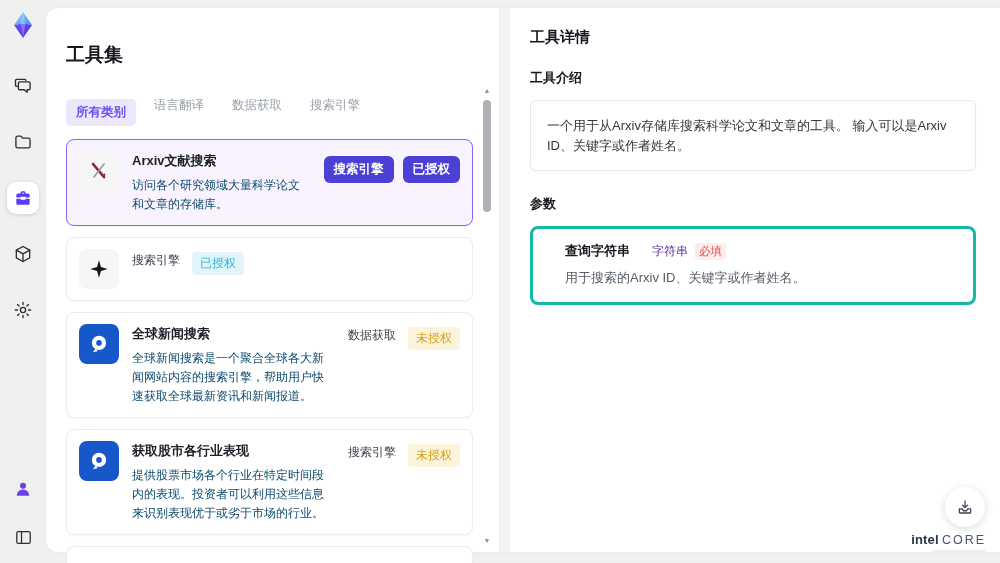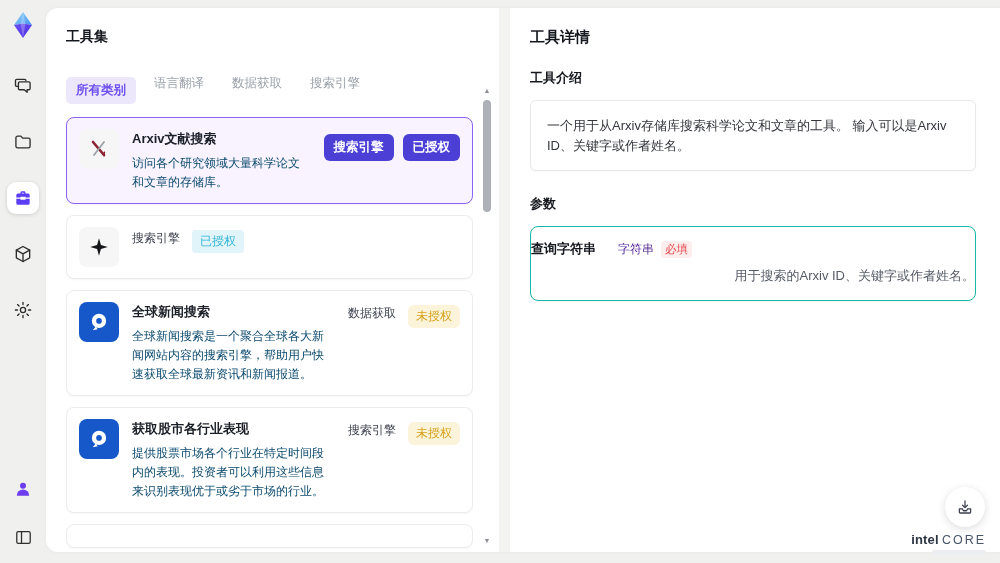--- a/index.html
+++ b/index.html
@@ -31,21 +31,21 @@
   
   .main {
     flex:1; margin-top:8px; margin-bottom:11px;
     background:#ffffff; border-radius:12px 0 0 12px;
     display:flex; min-width:0; position:relative;
     box-shadow:0 0 4px rgba(0,0,0,.04);
   }
 
   
   .list-panel { width:453px; flex:none; padding:14px 26px 0 20px; position:relative; }
-  .panel-title { font-size:14px; font-weight:bold; color:#15181e; margin:6px 0 16px; }
+  .panel-title { font-size:19px; font-weight:bold; color:#15181e; margin:20px 0 16px; }
   .tabs { display:flex; gap:8px; align-items:center; margin-bottom:13px; }
   .tab { font-size:12.5px; color:#9aa1ab; padding:5px 10px; border-radius:5px; cursor:pointer; white-space:nowrap; }
   .tab.active { color:var(--tab-active-text); background:var(--tab-active-bg); font-weight:bold;margin-top:15px; }
 
   .tool-list { display:flex; flex-direction:column; gap:11px; height:454px; overflow:hidden; }
   .tool-card {
     border:1px solid #ececec; border-radius:8px; background:#fff;
     padding:11px 12px; display:flex; gap:13px; flex:none;
     box-shadow:0 1px 2px rgba(0,0,0,.04); cursor:pointer;
   }
@@ -58,21 +58,21 @@
     background:#f6f6f6; display:flex; align-items:center; justify-content:center;
   }
   .tool-icon.blue { background:#1657c9; }
   .tool-body { flex:1; min-width:0; padding-top:1px; }
   .tool-name { font-size:13px; font-weight:bold; color:#1b1f27; margin-bottom:6px; }
   .tool-desc { font-size:12px; color:#0c4a6e; line-height:1.58; }
   .tool-meta { display:flex; gap:12px; align-items:flex-start; flex:none; padding-top:3px; }
   .cat-text { font-size:12px; color:#3f4450; white-space:nowrap; }
   .badge { font-size:12px; padding:3px 8px; border-radius:4px; white-space:nowrap; }
   .badge.auth   { background:var(--cyan-bg);  color:var(--cyan-text); }
-  .badge.unauth { background:var(--amber-bg); color:var(--amber-text);border-radius:6px; }
+  .badge.unauth { background:var(--amber-bg); color:var(--amber-text); }
   .pill {
     background:var(--badge-purple); color:#fff; font-size:12.5px; font-weight:bold;
     padding:5px 10px; border-radius:6px; white-space:nowrap;
   }
   .tool-card.selected .tool-meta { gap:9px; padding-top:5px; }
 
   
   .scrollbar { position:absolute; right:7px; top:78px; bottom:6px; width:10px; }
   .sb-arrow { position:absolute; left:0; width:10px; height:10px; color:#8a8d92; font-size:7px; line-height:10px; text-align:center; }
   .sb-arrow.up { top:0; }
@@ -85,22 +85,22 @@
   
   .details-panel { flex:1; min-width:0; padding:14px 24px 0 20px; }
   .details-title { font-size:15px; font-weight:bold; color:#15181e; margin:6px 0 22px; }
   .section-heading { font-size:13px; font-weight:bold; color:#15181e; margin:0 0 13px; }
   .intro-box {
     border:1px solid #e8e8ea; border-radius:6px; background:#fff;
     padding:15px 16px; font-size:13px; color:#33363d; line-height:1.5;
     margin-bottom:24px; box-shadow:0 1px 2px rgba(0,0,0,.03);
   }
   .param-card {
-    border:1px solid #14b8a6; border-radius:8px; background:#fff;
-    padding:13px 0 15px; box-shadow:0 1px 2px rgba(0,0,0,.04);text-align:right;
+    border:3px solid #14b8a6; border-radius:8px; background:#fff;
+    padding:13px 32px 15px; box-shadow:0 1px 2px rgba(0,0,0,.04);
   }
   .param-head { font-size:13px; margin-bottom:9px; display:flex; align-items:center; }
   .param-name { font-weight:bold; color:#15181e; }
   .param-type { color:#4c1d95; font-size:12px; margin-left:22px; }
   .param-required {
     color:var(--required-red); font-size:11.5px; margin-left:7px;
     background:#fdeeee; padding:1px 4px; border-radius:3px;
   }
   .param-desc { font-size:13px; color:#565c67; }
 

